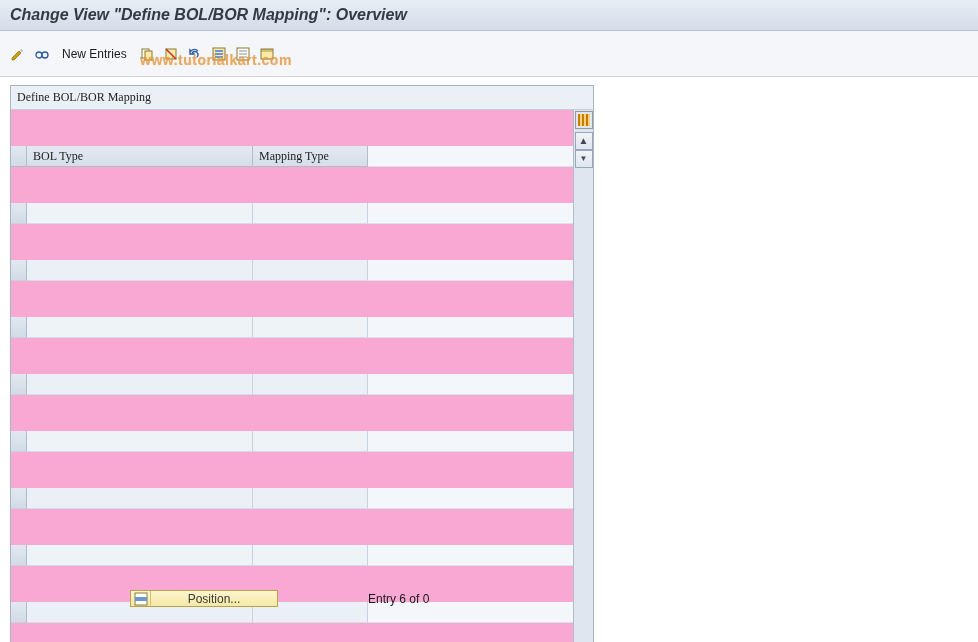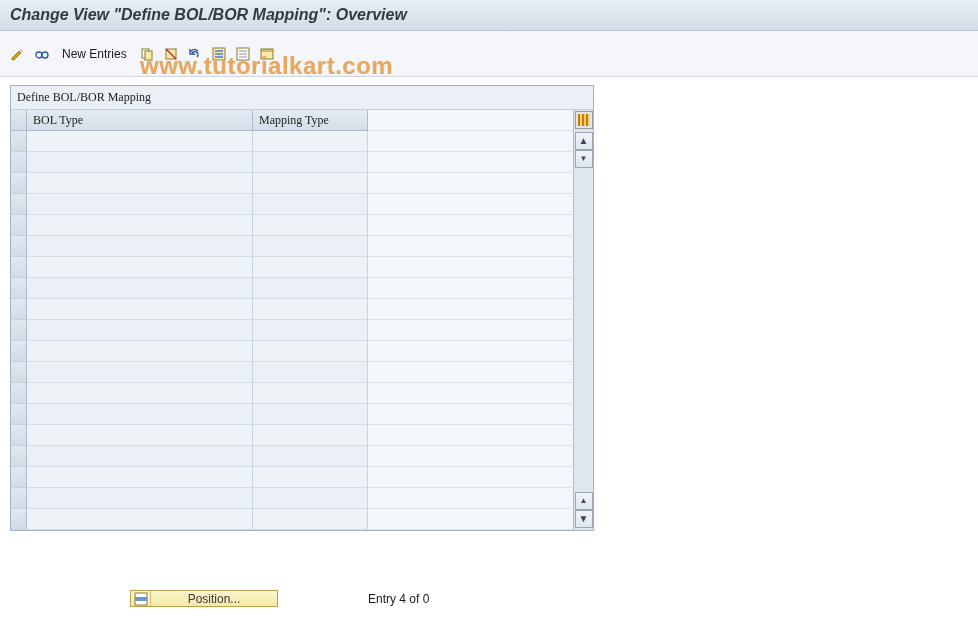--- a/index.html
+++ b/index.html
@@ -70,20 +70,21 @@
     }
     .grid-wrap {
       display: flex;
     }
     .grid-main {
       flex: 1;
     }
     .grid-row {
       display: flex;
       height: 21px;
+      margin-top: 36px;
     }
     .row-selector {
       width: 16px;
       min-width: 16px;
       background: linear-gradient(to bottom, #e1e8f0, #d2dbe6);
       border-right: 1px solid #b0bccc;
       border-bottom: 1px solid #c8d2de;
       cursor: pointer;
     }
     .grid-header { }
@@ -178,21 +179,21 @@
       width: 20px; height: 100%;
       display: flex; align-items: center; justify-content: center;
       border-right: 1px solid #cdbf7a;
     }
     .position-btn .pos-label { flex:1; text-align:center; }
     .entry-status { font-size: 12px; color: #1a1a1a; }
     .watermark {
       position: absolute;
       top: 52px;
       left: 140px;
-      font-size: 24px;
+      font-size: 14px;
       font-weight: bold;
       color: rgba(230, 150, 60, 0.7);
       letter-spacing: 0.5px;
       pointer-events: none;
       z-index: 50;
       text-shadow: 0 0 1px rgba(230,150,60,0.4);
     }
     svg { display: block; }
   </style>
 </head>
@@ -423,16 +424,16 @@
 <div class="footer">
   <button class="position-btn">
     <span class="pos-icon-box">
       <svg width="14" height="14" viewBox="0 0 14 14">
           <rect x="1" y="1" width="12" height="12" fill="#fff" stroke="#8a7a30"></rect>
           <rect x="1" y="5" width="12" height="4" fill="#6b98d4"></rect>
         </svg>
     </span>
     <span class="pos-label">Position...</span>
   </button>
-  <span class="entry-status">Entry 4 of 0</span>
+  <span class="entry-status">Entry 6 of 0</span>
 </div>
 
 <div class="watermark">www.tutorialkart.com</div>
 
 </body></html>

